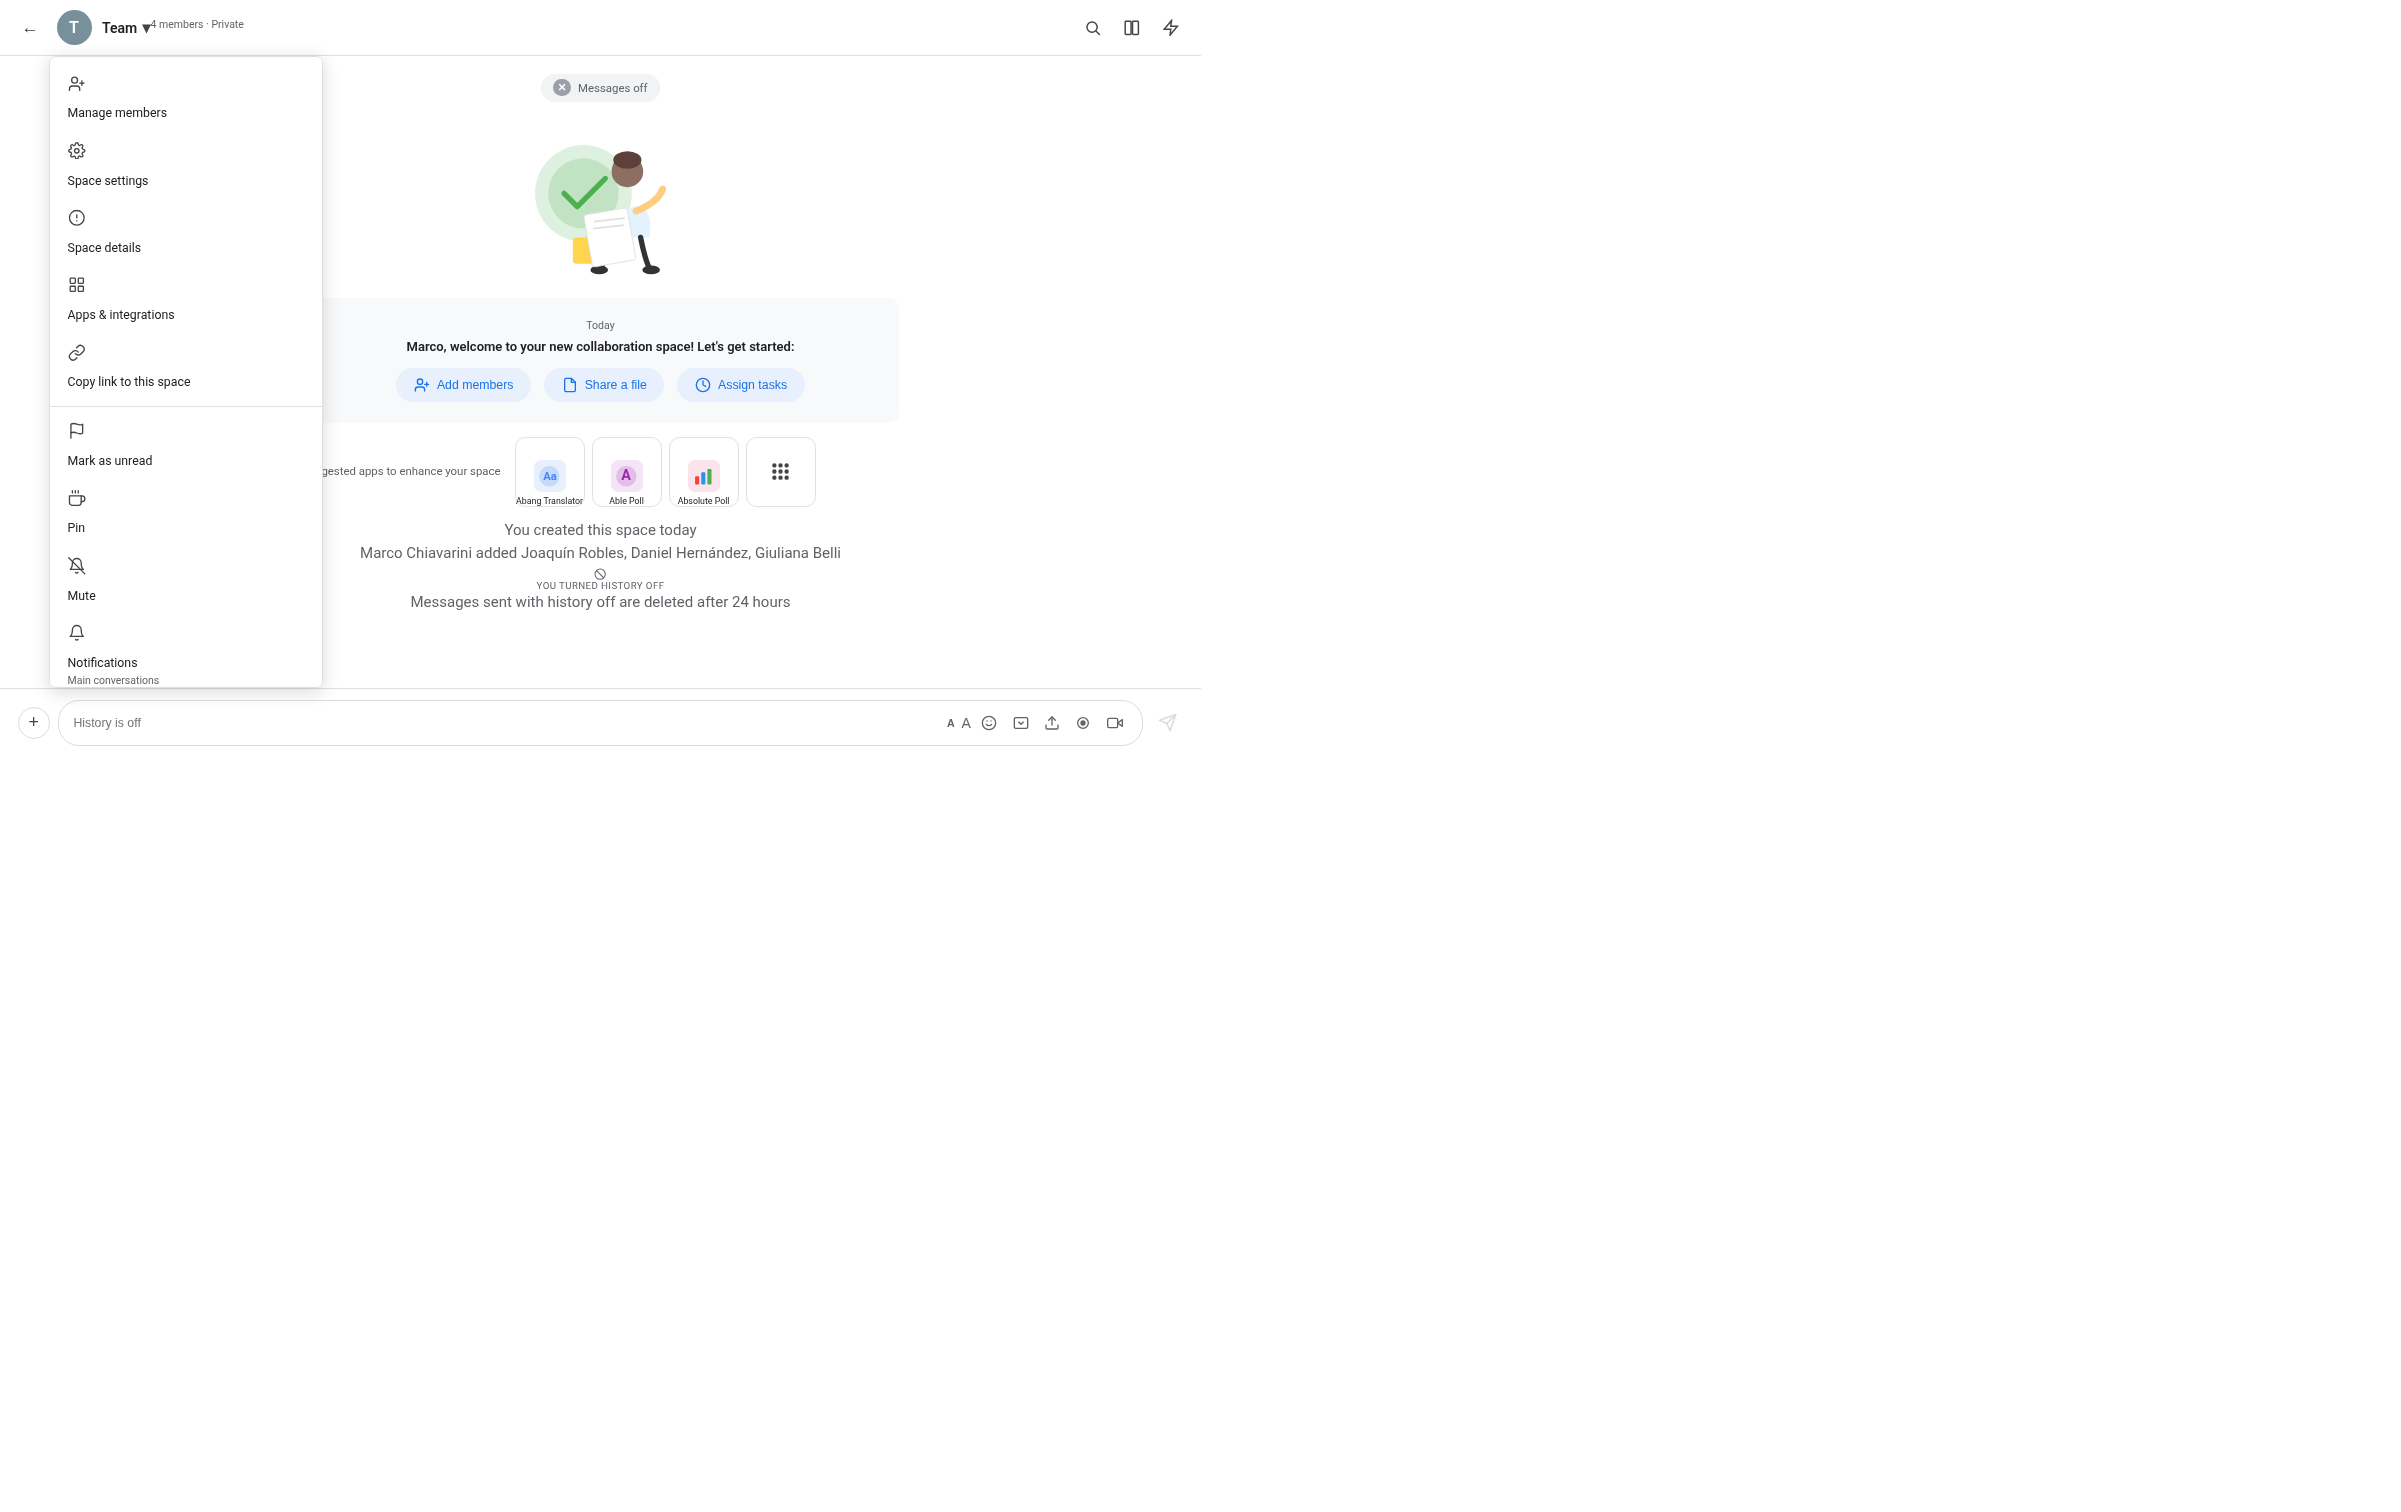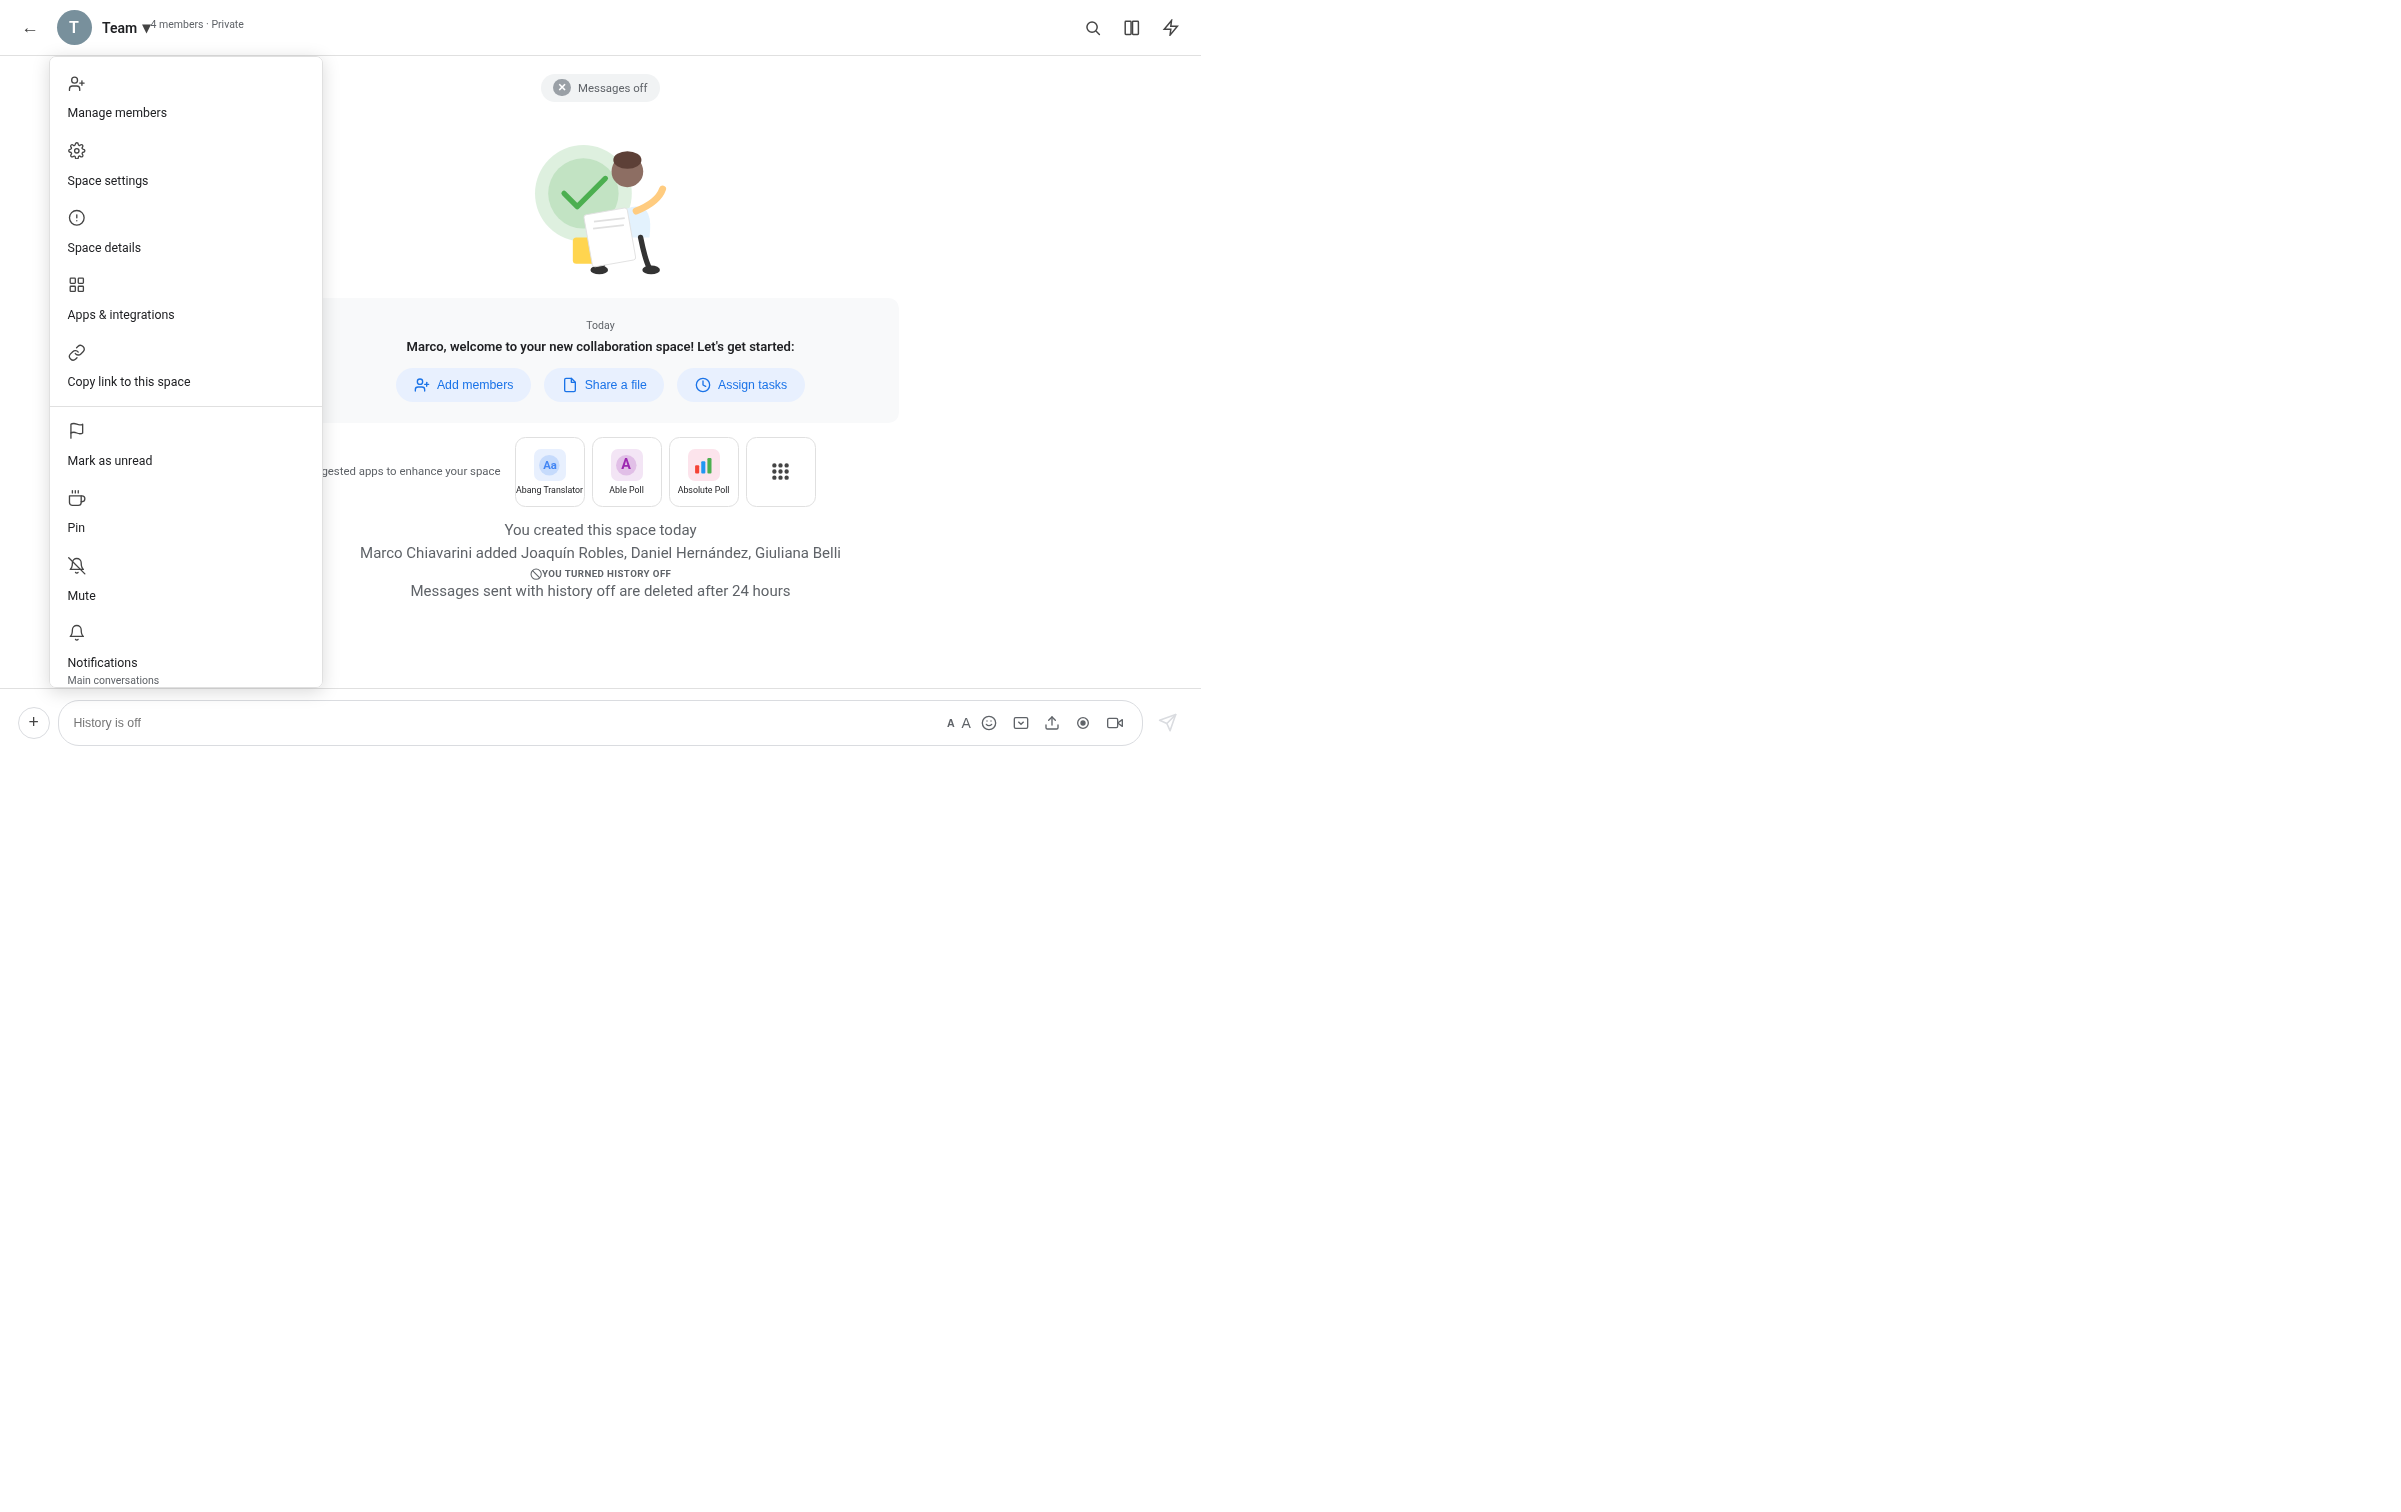--- a/index.html
+++ b/index.html
@@ -199,21 +199,21 @@
       min-width: 105px; line-height: 1.4;
     }
     .app-cards {
       display: flex; gap: 7px;
     }
     .app-card {
       width: 70px; height: 70px;
       border: 0.9px solid #e0e0e0;
       border-radius: 10.5px;
       display: flex; flex-direction: column;
-      align-items: center; justify-content: center;
+      align-items: center; justify-content: flex-end;
       gap: 3.5px; cursor: pointer;
     }
     .app-icon-placeholder {
       width: 32px; height: 32px;
       border-radius: 7px;
       display: flex; align-items: center; justify-content: center;
       font-size: 17.6px;
     }
     .app-name { font-size: 8.8px; color: #202124; text-align: center; }
     .more-apps-btn {
@@ -229,23 +229,24 @@
       max-width: 597px; width: 100%;
       display: flex; flex-direction: column; align-items: center; gap: 5.3px;
     }
     .activity-text {
       font-size: 15px; color: #5f6368; text-align: center;
     }
     .history-off-msg {
       display: flex; flex-direction: column; align-items: center; gap: 1.8px;
     }
     .history-label {
-      font-size: 9.7px; font-weight: 700; color: #5f6368;
+      font-size: 9.7px; font-weight: 400; color: #5f6368;
       display: flex; align-items: center; gap: 0;
       letter-spacing: 0.4px;
+      flex-direction: column;
     }
 
     
     .input-bar {
       padding: 10.5px 17.6px;
       border-top: 0.9px solid #e0e0e0;
       display: flex; align-items: center; gap: 8.8px;
     }
     .add-btn {
       width: 32px; height: 32px;

